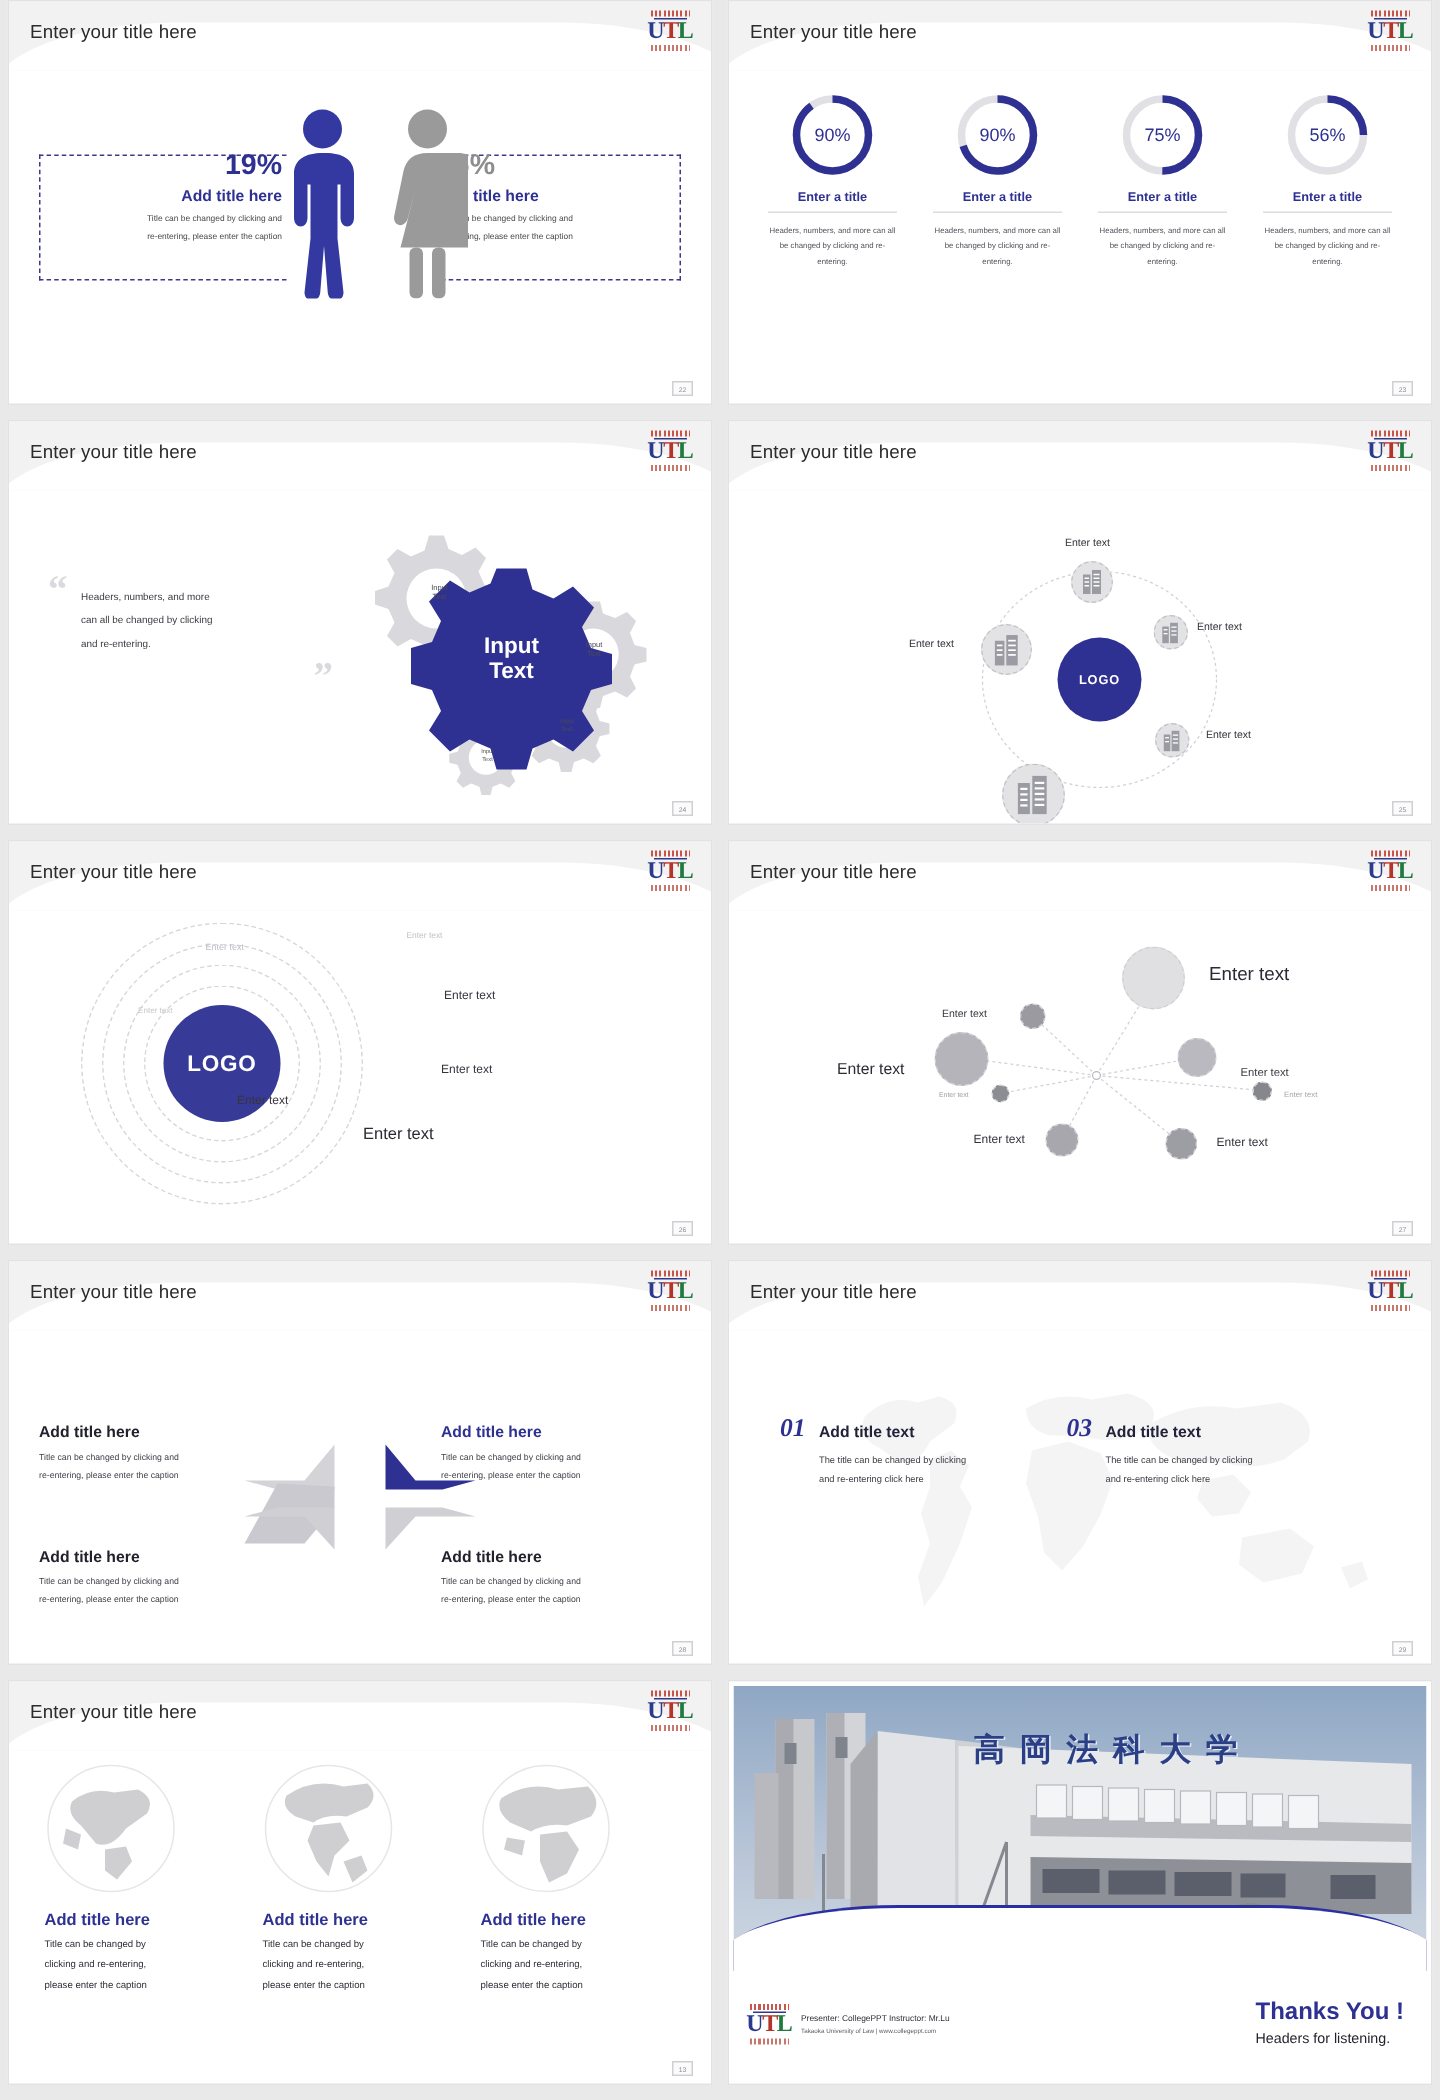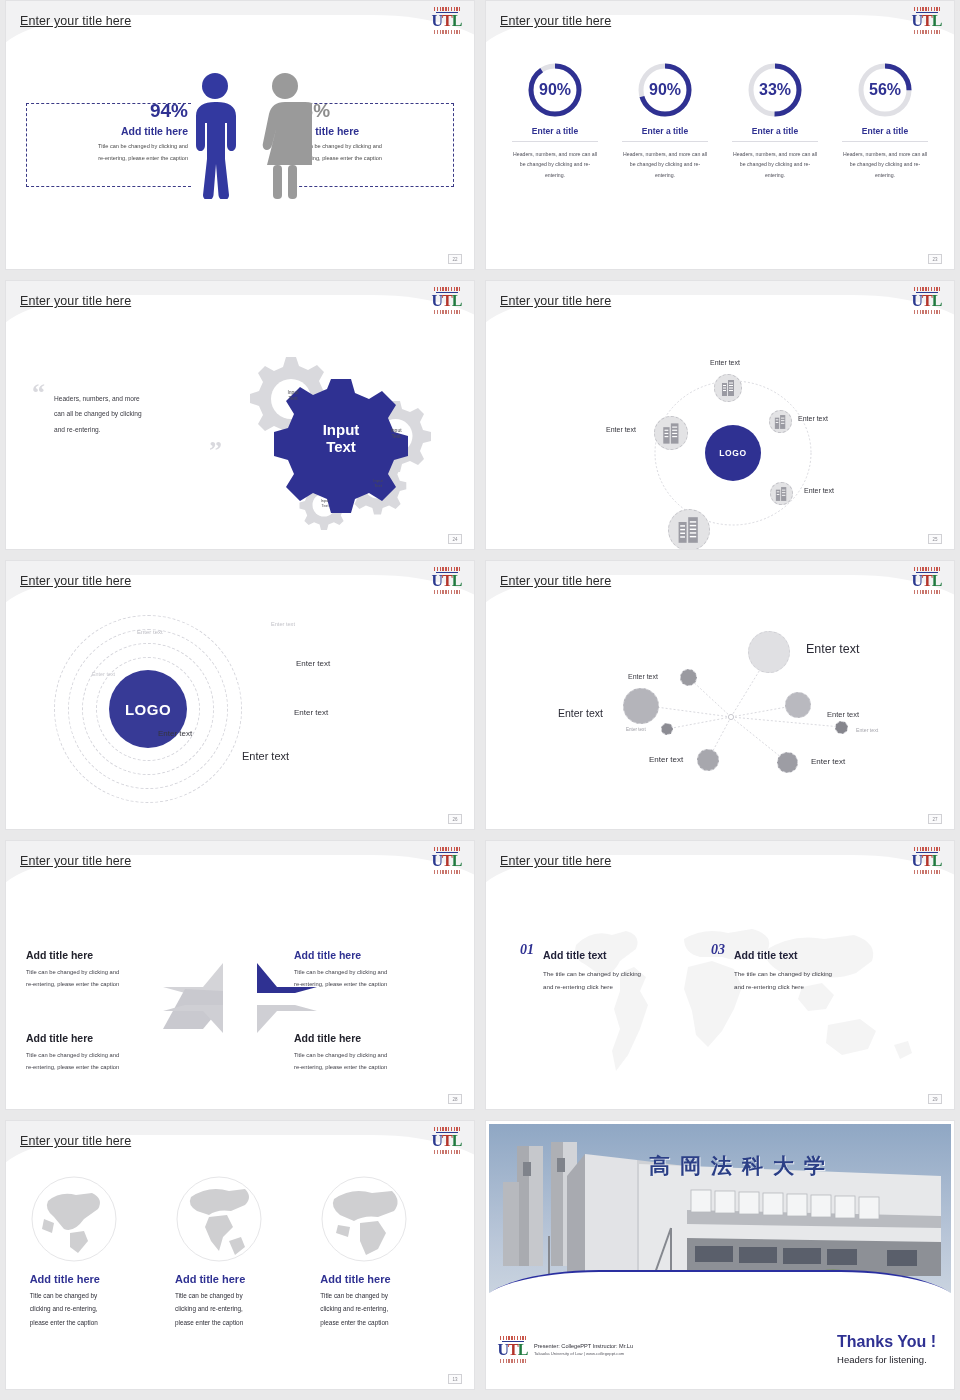--- a/index.html
+++ b/index.html
@@ -33,21 +33,20 @@
   }
   .hdr-curve {
     position:absolute; left:-10px; top:14px; width: 500px; height: 90px;
     border-radius: 50%/100%;
     background: #ffffff;
   }
   .slide-title {
     position: absolute; left: 14px; top: 13px;
     font-size: 12.5px; color: #2b2b2b; letter-spacing: .1px;
     z-index: 5;
-    text-decoration: underline;
   }
   .logo {
     position:absolute; right: 14px; top: 6px;
     width: 26px; height: 27px; z-index: 6;
   }
   .logo .lt { position:absolute; left:0; top:0; width:100%; height:4px;
     background: repeating-linear-gradient(90deg,#c0392b 0 1.4px,transparent 1.4px 2.8px);
     opacity:.85;}
   .logo .lb { position:absolute; left:0; bottom:0; width:100%; height:4px;
     background: repeating-linear-gradient(90deg,#b23b2e 0 1.4px,transparent 1.4px 2.8px);
@@ -98,21 +97,21 @@
   .fig { position:absolute; top:24px; }
   .fig.man { left:182px; }
   .fig.woman { left:252px; }
   .fig svg { display:block; }
   
   .donuts { position:absolute; left:0; right:0; top:14px; display:flex; justify-content:space-around; padding:0 14px;}
   .dcell { width:86px; text-align:center; }
   .ring { position:relative; width:58px; height:58px; margin:0 auto; }
   .ring svg { display:block; transform: rotate(-90deg); }
   .ring .val { position:absolute; inset:0; display:flex; align-items:center; justify-content:center;
-               font-size:16px; font-weight:700; color:#2f3192;text-align:center; }
+               font-size:12px; font-weight:400; color:#2f3192;text-align:center; }
   .dtitle { margin-top:7px; font-size:8.5px; font-weight:700; color:#2f3192;
             padding-bottom:5px; border-bottom:1px solid #dcdce2; }
   .dtext { margin-top:7px; font-size:5.2px; color:#50505a; line-height:2.0; }
   
   .quote-block { position:absolute; left:26px; top:58px; width:190px; }
   .qmark { font-family:"Liberation Serif",serif; font-size:26px; color:#d9d9de; line-height:.6; font-weight:700;}
   .qmark.close { text-align:right; margin-top:6px; }
   .qtext { font-size:6.6px; color:#3a3a42; line-height:2.35; padding-left:22px; margin-top:-10px;}
   .gears { position:absolute; right:10px; top:8px; width:240px; height:200px; }
   .gear-lbl { position:absolute; text-align:center; font-size:5px; color:#4a4a52; line-height:1.25; }
@@ -136,21 +135,21 @@
   .blob { position:absolute; border-radius:50%; border:1px dashed #cfcfd4; }
   .btxt { position:absolute; white-space:nowrap; }
   
   .q4 { position:absolute; width:160px; }
   .q4 h4 { font-size:10.5px; font-weight:700; margin-bottom:5px; }
   .q4 p { font-size:5.8px; color:#414149; line-height:2.1; }
   
   .worldmap { position:absolute; left:30px; top:18px; width:410px; height:190px; opacity:.33; }
   .numblk { position:absolute; top:56px; display:flex; align-items:flex-start; }
   .bignum { font-family:"Liberation Serif",serif; font-style:italic; font-weight:700;
-            font-size:14px; color:#2f3192; line-height:1; margin-right:9px; }
+            font-size:17px; color:#2f3192; line-height:1; margin-right:9px; }
   .numblk h4 { font-size:10.5px; font-weight:700; color:#22223a; margin-top:6px; }
   .numblk p { font-size:6.2px; color:#3c3c44; line-height:2.15; margin-top:6px; }
   
   .globes { position:absolute; left:0; right:0; top:8px; display:flex; justify-content:space-around; padding:0 16px; }
   .gcell { width:130px; }
   .gcell h4 { font-size:11px; font-weight:700; color:#2f3192; margin-top:6px; }
   .gcell p { font-size:6.4px; color:#2f2f38; line-height:2.1; margin-top:4px; }
   
   .thx { position:absolute; inset:0; background:#fff; }
   .photo { position:absolute; left:3px; top:3px; right:3px; height:190px; overflow:hidden; }
@@ -190,21 +189,21 @@
         </div>
         <div class="lb"></div>
     </div>
     <div class="body">
       <div class="sw-top"></div>
         <div class="sw-bot"></div>
       <div class="ppl-wrap">
         <div class="brkt l"></div>
         <div class="brkt r"></div>
         <div class="col-l">
-          <div class="pct blue">94%</div>
+          <div class="pct blue">19%</div>
           <div class="addtitle">Add title here</div>
           <div class="cap">Title can be changed by clicking and</div>
           <div class="cap" style="margin-top:0">re-entering, please enter the caption</div>
         </div>
         <div class="col-r">
           <div class="pct gray">66%</div>
           <div class="addtitle">Add title here</div>
           <div class="cap">Title can be changed by clicking and</div>
           <div class="cap" style="margin-top:0">re-entering, please enter the caption</div>
         </div>
@@ -267,21 +266,21 @@
           </div>
           <div class="dtitle">Enter a title</div>
           <div class="dtext">Headers, numbers, and more can all be changed by clicking and re-entering.</div>
         </div>
         <div class="dcell">
           <div class="ring">
             <svg width="58" height="58" viewBox="0 0 58 58">
               <circle cx="29" cy="29" r="24" fill="none" stroke="#e0e0e5" stroke-width="5"></circle>
               <circle cx="29" cy="29" r="24" fill="none" stroke="#2f3192" stroke-width="5" stroke-dasharray="75.4 211.1" stroke-linecap="butt"></circle>
             </svg>
-            <div class="val">33%</div>
+            <div class="val">75%</div>
           </div>
           <div class="dtitle">Enter a title</div>
           <div class="dtext">Headers, numbers, and more can all be changed by clicking and re-entering.</div>
         </div>
         <div class="dcell">
           <div class="ring">
             <svg width="58" height="58" viewBox="0 0 58 58">
               <circle cx="29" cy="29" r="24" fill="none" stroke="#e0e0e5" stroke-width="5"></circle>
               <circle cx="29" cy="29" r="24" fill="none" stroke="#2f3192" stroke-width="5" stroke-dasharray="37.7 248.8" stroke-linecap="butt"></circle>
             </svg>

